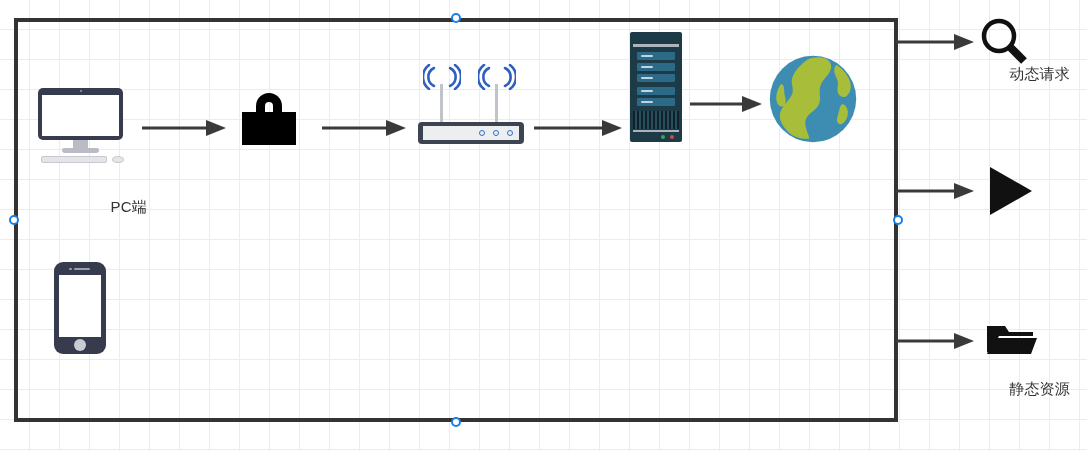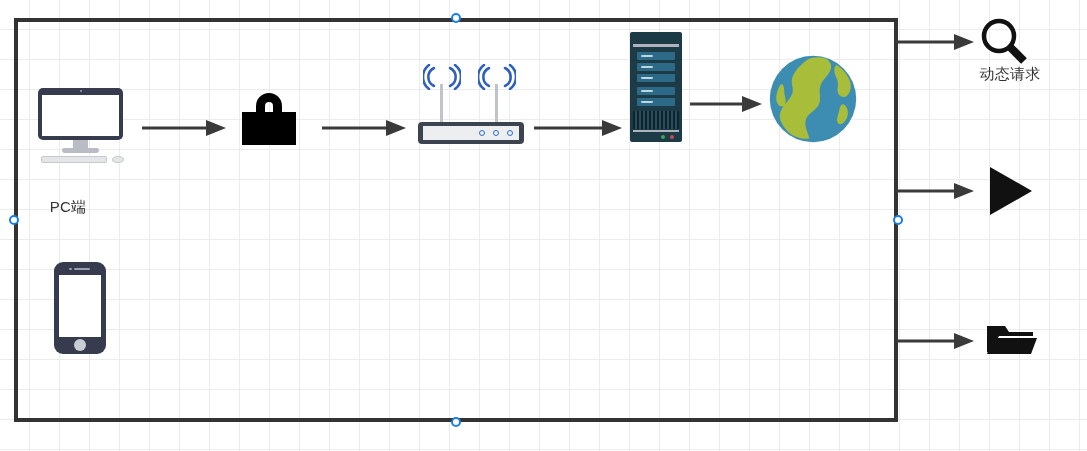--- a/index.html
+++ b/index.html
@@ -44,21 +44,21 @@
     border: 2px solid #1a7ee8;
     box-sizing: border-box;
     z-index: 40;
   }
 
   
   .node-label {
     color: #333333;
     font-size: 15px;
     line-height: 18px;
-    text-align: center;
+    text-align: right;
     white-space: nowrap;
     letter-spacing: 0.2px;
   }
 
   
   .arrow { z-index: 12; }
 
   
   .mon-bezel {
     background: #363b4d;
@@ -150,21 +150,21 @@
   <div class="abs" style="left:33px; top:88px; width:95px; height:72px;">
     <div class="abs mon-bezel" style="left:5px; top:0; width:85px; height:52px;">
       <div class="abs mon-dot"></div>
       <div class="mon-screen" style="margin-top:3px; height:41px;"></div>
     </div>
     <div class="abs mon-neck" style="left:40px; top:52px; width:15px; height:9px;"></div>
     <div class="abs mon-base" style="left:29px; top:60px; width:37px; height:5px;"></div>
     <div class="abs kbd" style="left:8px;  top:68px; width:66px; height:7px;"></div>
     <div class="abs mouse" style="left:79px; top:68px; width:12px; height:7px;"></div>
   </div>
-  <div class="abs node-label" style="left:8px; top:198px; width:120px;">PC端</div>
+  <div class="abs node-label" style="left:27px; top:198px; width:120px;">PC端</div>
 
   <div class="abs" style="left:54px; top:262px; width:52px; height:92px;">
     <div class="abs phone-body" style="left:0; top:0; width:52px; height:92px;"></div>
     <div class="abs phone-speaker" style="left:20px; top:6px; width:16px; height:2px;"></div>
     <div class="abs phone-speaker" style="left:15px; top:6px; width:3px;  height:2px;"></div>
     <div class="abs phone-screen" style="left:5px; top:13px; width:42px; height:62px;"></div>
     <div class="abs phone-home" style="left:20px; top:77px; width:12px; height:12px;"></div>
   </div>
 
   <svg class="abs arrow" style="left:142px; top:114px;" width="84" height="28" viewBox="0 0 84 28">
@@ -281,14 +281,15 @@
   <svg class="abs arrow" style="left:896px; top:327px;" width="78" height="28" viewBox="0 0 78 28">
     <line x1="0" y1="14" x2="60" y2="14" stroke="#3a3a3a" stroke-width="3"></line>
     <polygon points="58,6 78,14 58,22" fill="#3a3a3a"></polygon>
   </svg>
   <div class="abs" style="left:985px; top:322px; width:52px; height:34px;">
     <svg width="52" height="34" viewBox="0 0 52 34">
       <path d="M2 4 L20 4 L24 10 L48 10 L48 14 L14 14 L6 30 L2 30 Z" fill="#111111"></path>
       <path d="M8 16 L52 16 L46 32 L2 32 Z" fill="#111111"></path>
     </svg>
   </div>
+  <div class="abs node-label" style="left:950px; top:380px; width:120px;">静态资源</div>
 
 </div>
 
 </body></html>

